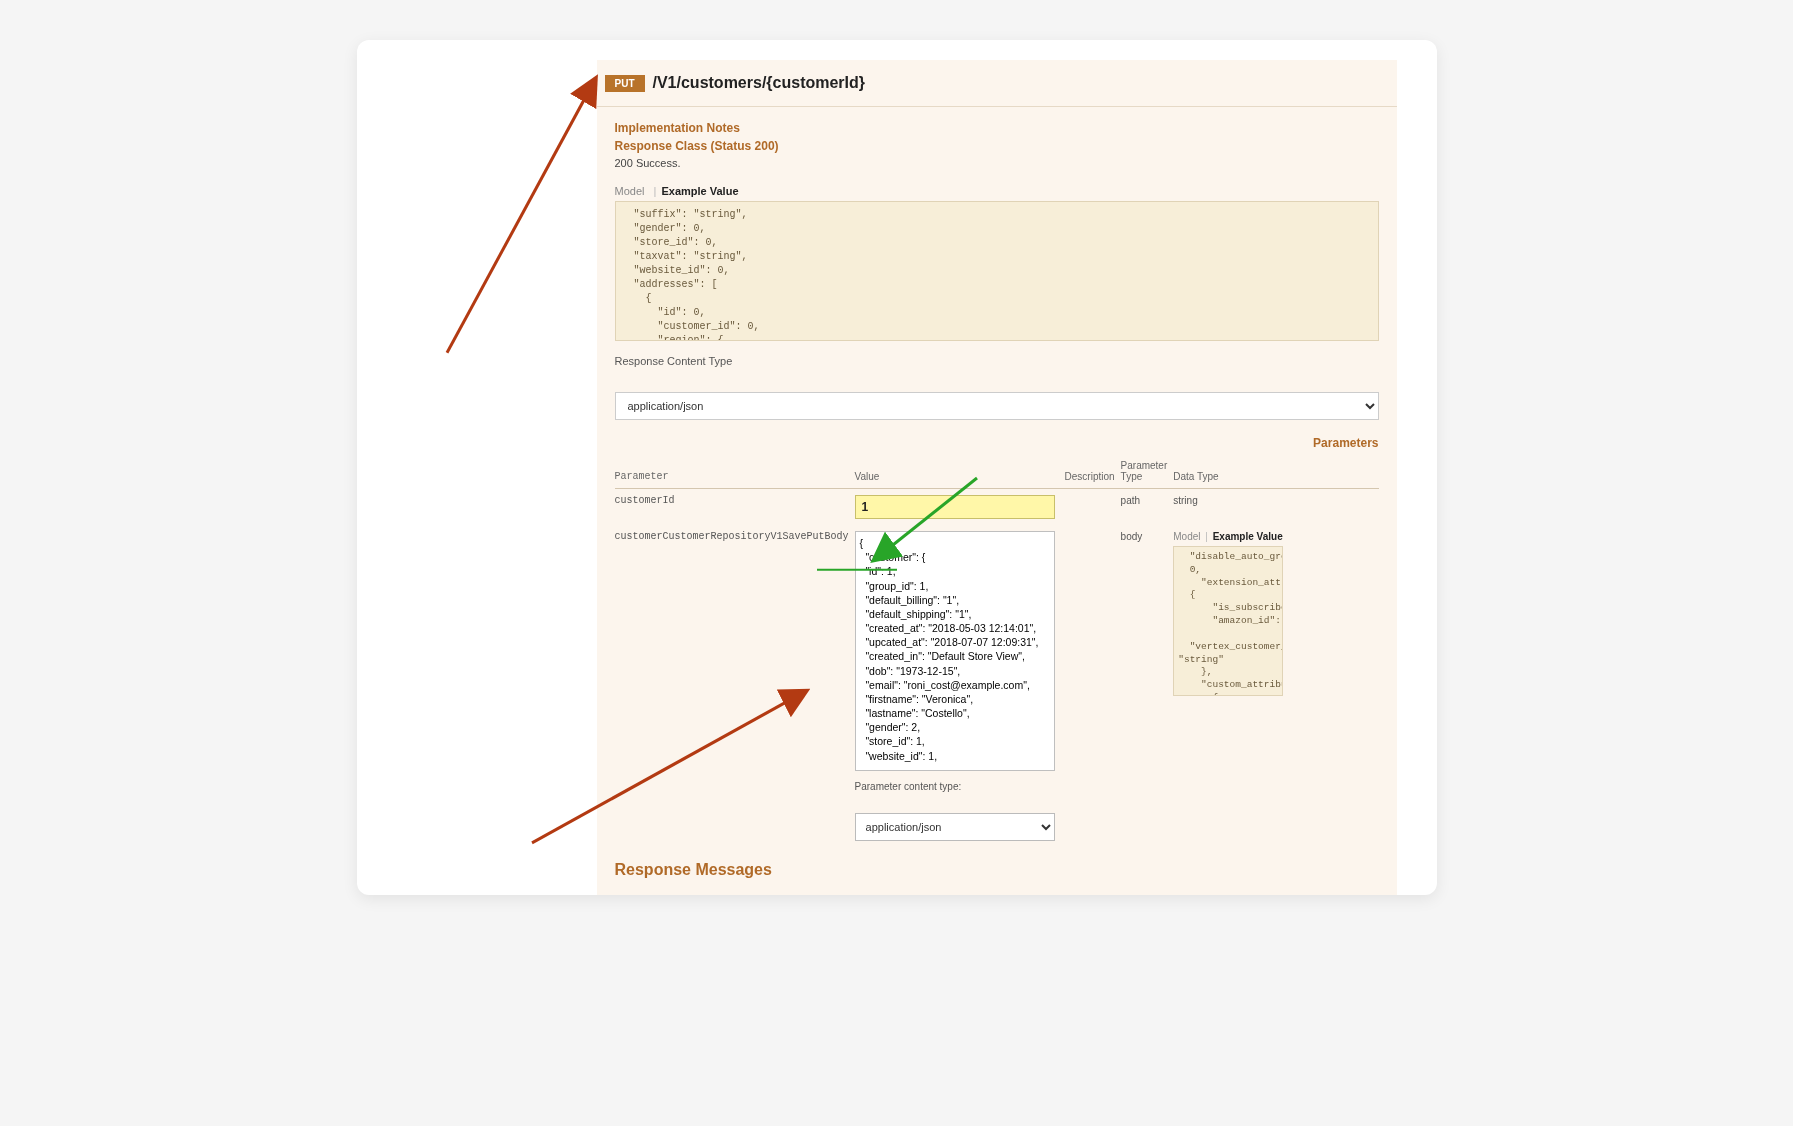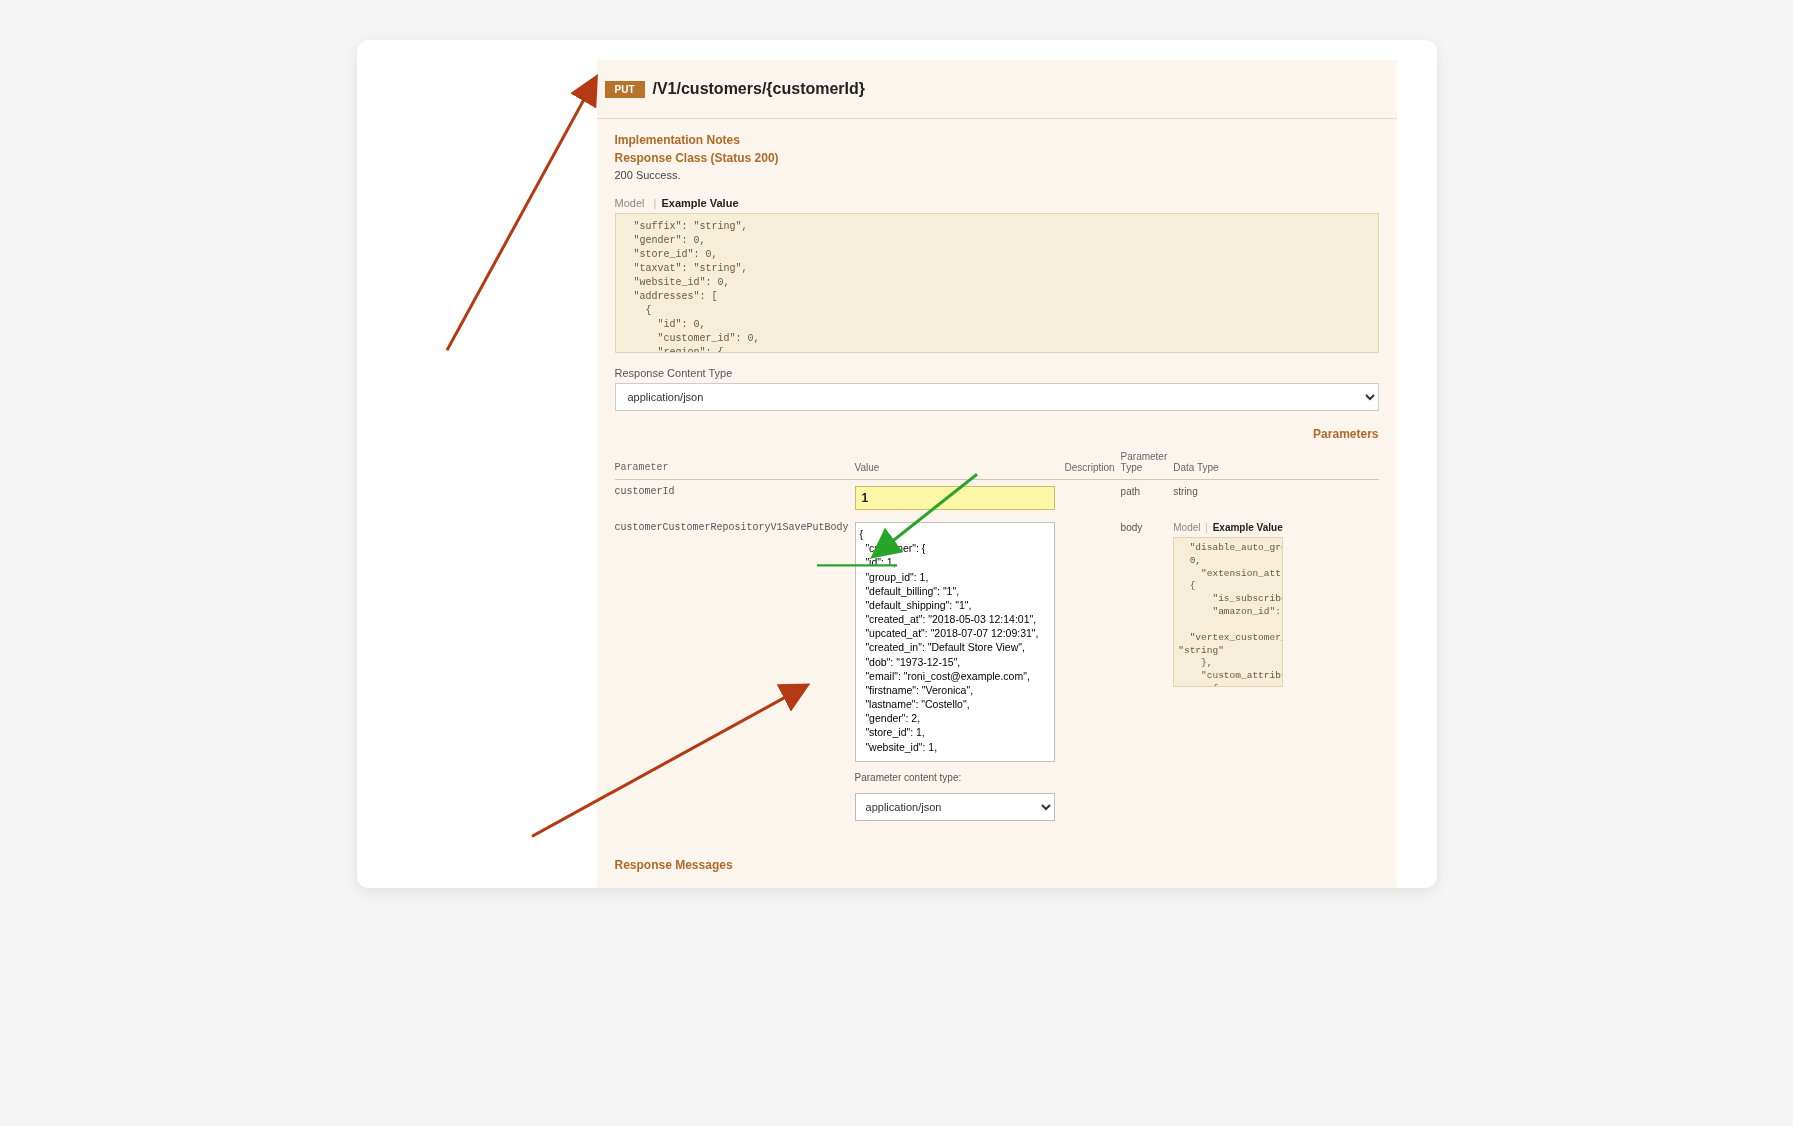--- a/index.html
+++ b/index.html
@@ -22,21 +22,21 @@
     padding: 20px 0 0 0;
   }
   .swagger {
     margin-left: 240px;
     width: 800px;
     background: #fcf5ed;
   }
   .op-header {
     background: #fcf5ed;
     border-bottom: 1px solid #e6d9c6;
-    padding: 20px 8px;
+    padding: 14px 8px;
     display: flex;
     align-items: center;
     gap: 8px;
   }
   .method-badge {
     background: #b8732a;
     color: #fff;
     font-weight: bold;
     font-size: 10px;
     padding: 3px 10px;
@@ -89,30 +89,31 @@
     line-height: 1.4;
     position: relative;
   }
   .example-box::-webkit-scrollbar { width: 10px; }
   .example-box::-webkit-scrollbar-track { background: #efe5cc; }
   .example-box::-webkit-scrollbar-thumb { background: #c9b98f; }
 
   .label-small {
     font-size: 11px;
     color: #555;
-    margin: 14px 0 4px 0;
+    margin: 14px 0 14px 0;
   }
   select, .select-like {
     width: 100%;
     padding: 6px 8px;
     font-size: 11px;
     border: 1px solid #ccc;
     background: #fff;
     color: #333;
     height: 28px;
+    margin-top: 11px;
   }
   .param-header {
     color: #b06a28;
     font-weight: bold;
     font-size: 12px;
     margin: 16px 0 6px 0;
     text-align: right;
   }
   .param-table {
     width: 100%;
@@ -187,22 +188,22 @@
     padding: 4px;
     width: 110px;
     height: 150px;
     overflow: hidden;
     white-space: pre;
     line-height: 1.35;
   }
   .resp-msg {
     color: #b06a28;
     font-weight: bold;
-    font-size: 12px;
-    margin: 31px 0 6px 0;
+    font-size: 16px;
+    margin: 14px 0 6px 0;
   }
 
   
   .arrow-layer {
     position: absolute;
     top: 0; left: 0; right: 0; bottom: 0;
     pointer-events: none;
   }
 </style>
 </head>

